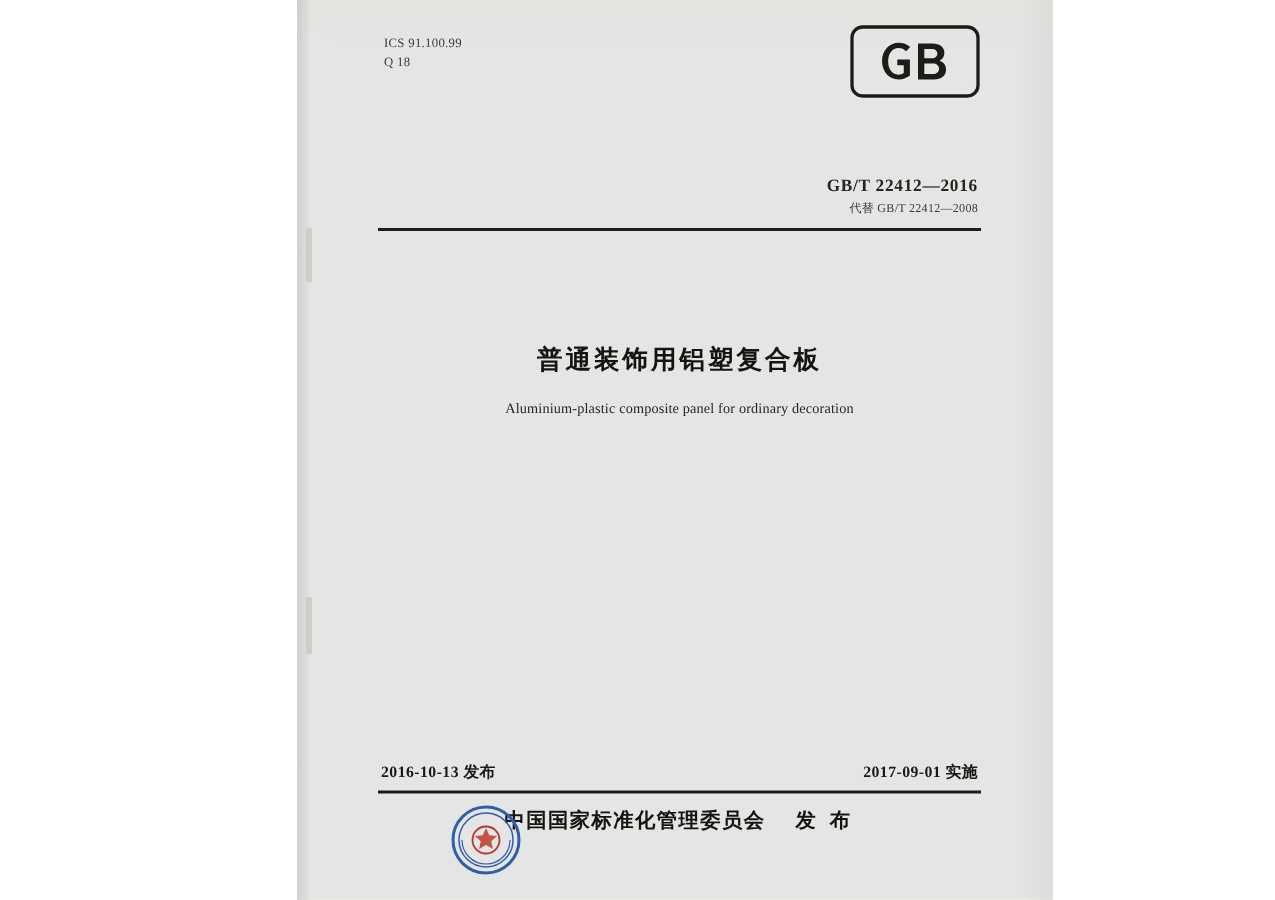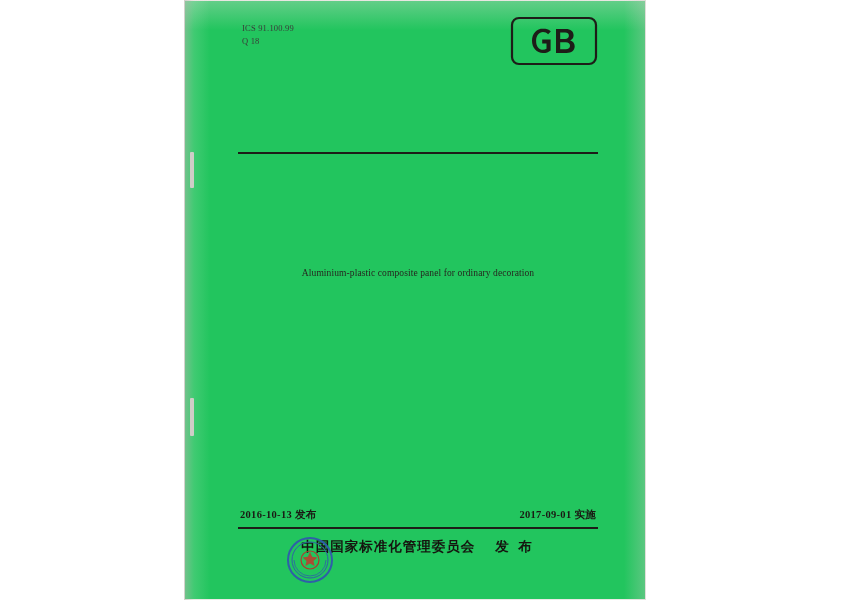--- a/index.html
+++ b/index.html
@@ -13,25 +13,25 @@
   #page {
     position: relative;
     width: 850px;
     height: 600px;
     background: #ffffff;
     overflow: hidden;
   }
   
   .doc-page {
     position: absolute;
-    left: 184px;
+    left: 198px;
     top: 0px;
-    width: 462px;
+    width: 504px;
     height: 600px;
-    background: #22c55e;
+    background: #e5e5e5;
     box-shadow: inset 0 0 0 1px #eceae6;
   }
   
   .paper-shade {
     position: absolute;
     inset: 0;
     background:
       linear-gradient(90deg, rgba(190,188,182,0.55) 0px, rgba(236,234,229,0.15) 10px, rgba(255,255,255,0) 26px),
       linear-gradient(270deg, rgba(205,203,197,0.35) 0px, rgba(255,255,255,0) 22px),
       linear-gradient(180deg, rgba(225,223,217,0.35) 0px, rgba(255,255,255,0) 30px);
@@ -232,23 +232,28 @@
             <rect x="2" y="2" width="84" height="46" rx="7"></rect>
           </g>
           <g fill="#1d1d18">
             <path d="M33 12.5c-6.2 0-11 5.2-11 12.2s4.8 12.3 11 12.3c3.2 0 5.7-1 7.6-2.6V23.6h-8.4v3.9h4.3v5.2c-1 .7-2.2 1.1-3.5 1.1-4 0-6.9-3.5-6.9-8.9 0-5.4 2.9-8.9 6.9-8.9 2.1 0 3.7.8 5.1 2.2l2.7-2.8c-2-2-4.6-2.9-7.8-2.9z"></path>
             <path d="M46 13v24h10.6c4.9 0 8.1-2.6 8.1-6.7 0-3.1-1.8-5.1-4.5-5.8 2.1-.9 3.4-2.7 3.4-5.2 0-3.9-3-6.3-7.8-6.3H46zm4.2 3.6h5c2.3 0 3.7 1.2 3.7 3.1 0 2-1.4 3.2-3.7 3.2h-5v-6.3zm0 9.7h5.6c2.6 0 4.2 1.3 4.2 3.5s-1.6 3.5-4.2 3.5h-5.6v-7z"></path>
           </g>
         </svg>
       </div>
 
 
+      <div class="std-num">
+        <div class="main">GB/T 22412—2016</div>
+        <div class="sub">代替 GB/T 22412—2008</div>
+      </div>
 
       <div class="rule"></div>
 
+      <div class="doc-title">普通装饰用铝塑复合板</div>
       <div class="doc-title-en">Aluminium-plastic composite panel for ordinary decoration</div>
 
       <div class="date-row">
         <div>2016-10-13 发布</div>
         <div>2017-09-01 实施</div>
       </div>
       <div class="date-rule"></div>
 
       <div class="issuer">
         <div class="line2">

